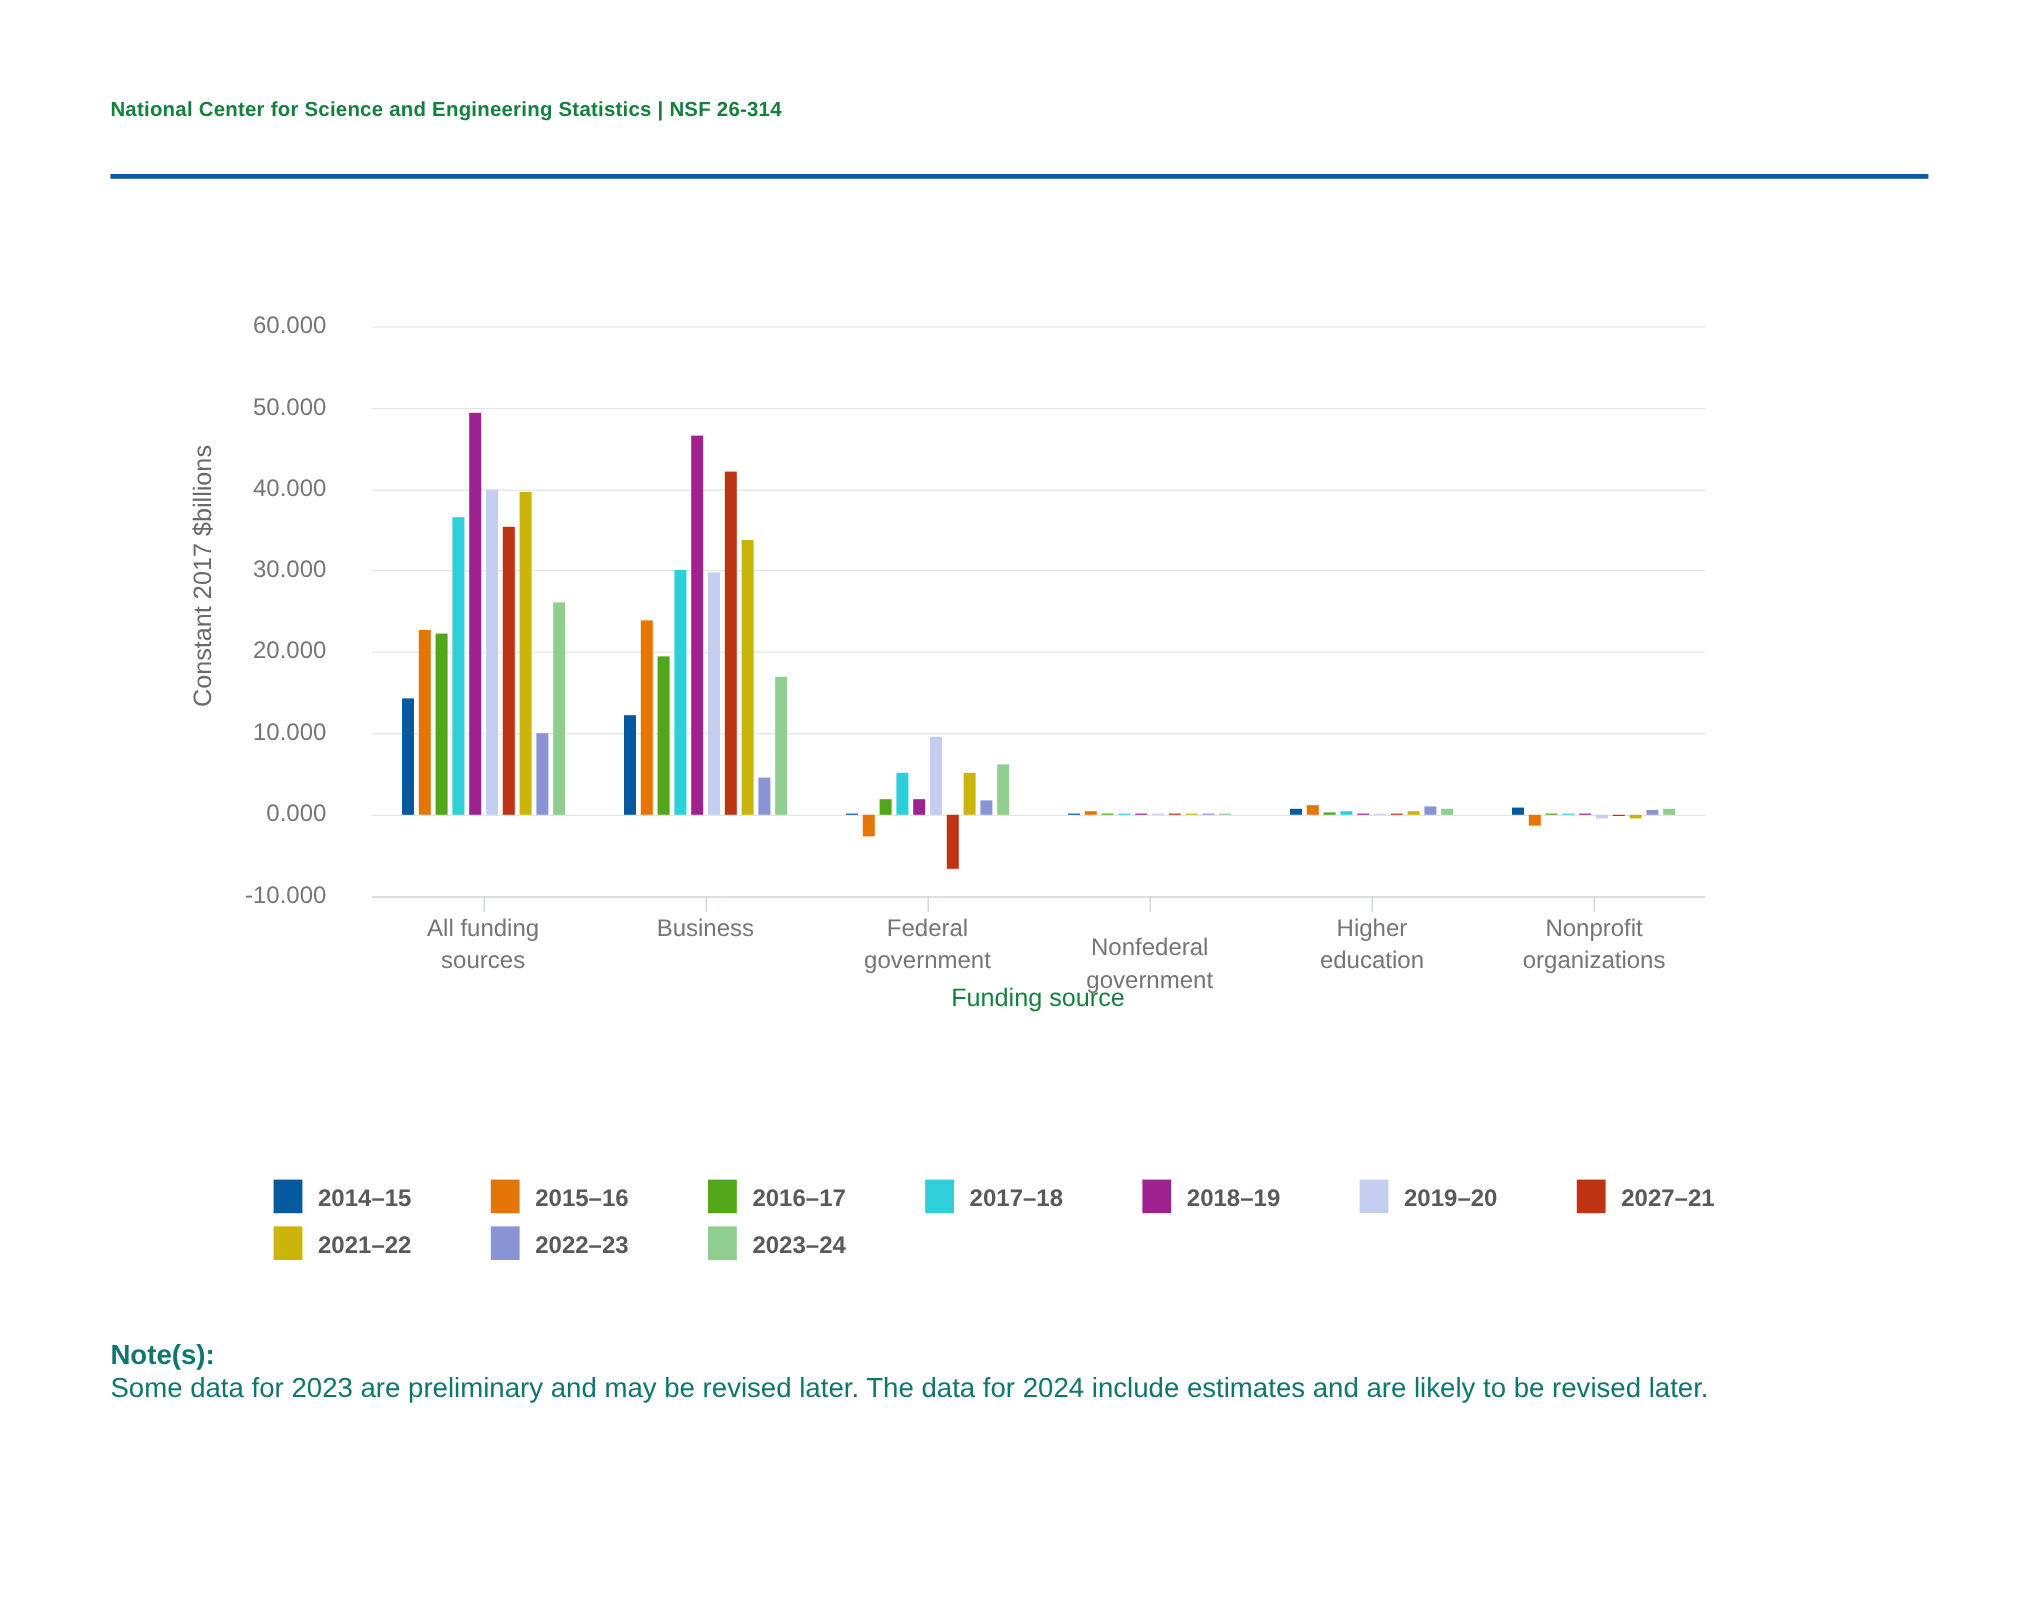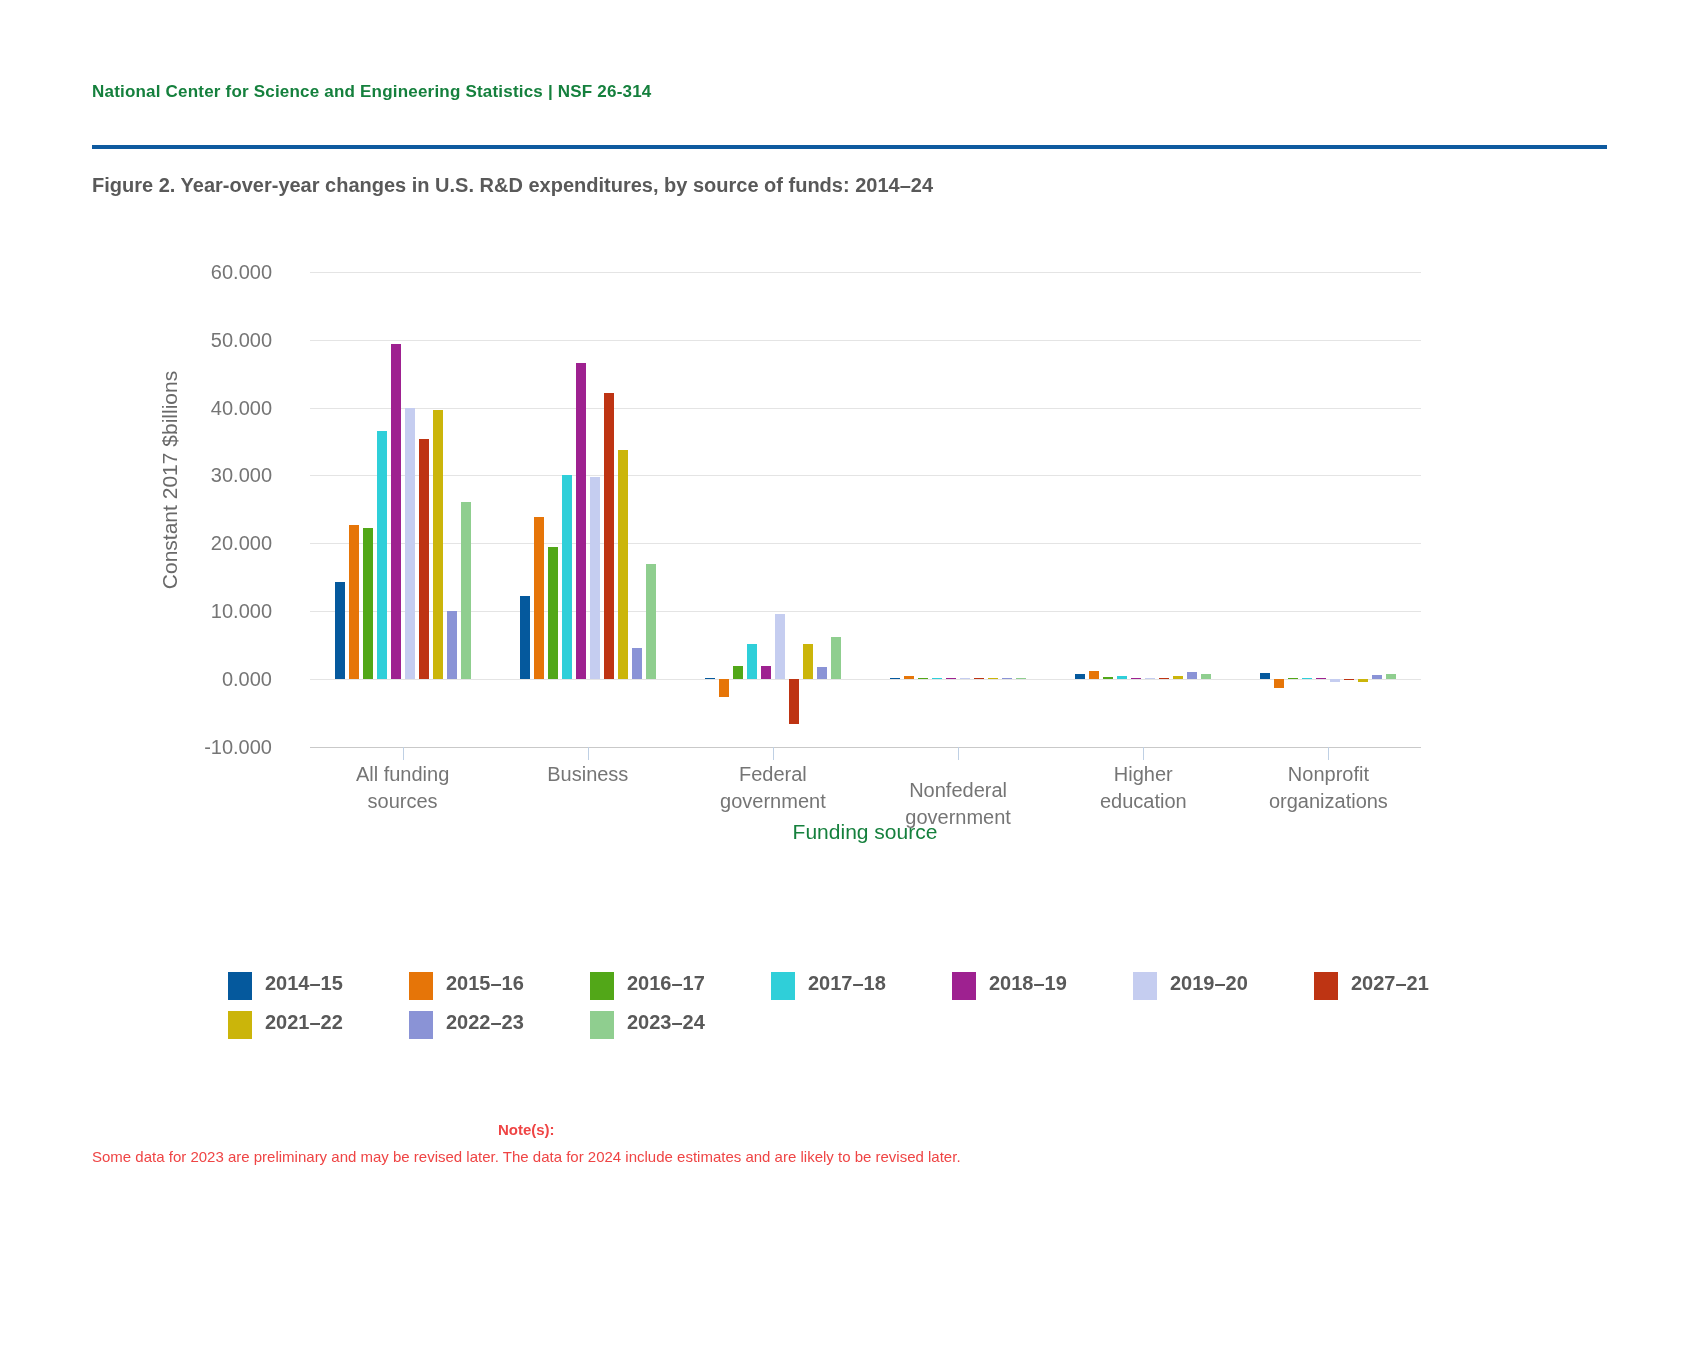--- a/index.html
+++ b/index.html
@@ -18,36 +18,35 @@
   .bar{position:absolute;}
   .cat-tick{position:absolute;width:1px;height:13px;background:#BFD0E4;}
   .cat-label{position:absolute;width:150px;text-align:center;font-size:20px;color:#757575;
         line-height:1.35;transform:translateX(-50%);}
   .x-axis-title{position:absolute;left:865px;top:820px;transform:translateX(-50%);
         font-size:21px;color:#15803d;}
   .y-axis-title{position:absolute;left:170px;top:480px;transform:translate(-50%,-50%) rotate(-90deg);
         font-size:21px;color:#696969;white-space:nowrap;}
 
   .legend{position:absolute;left:228px;top:972px;width:1290px;display:flex;flex-wrap:wrap;}
-  .legend-item{width:181px;height:39px;display:flex;align-items:flex-start;}
+  .legend-item{width:181px;height:39px;display:flex;align-items:flex-end;}
   .legend-swatch{width:24px;height:28px;margin-right:13px;flex:0 0 auto;}
   .legend-label{font-size:20px;font-weight:bold;color:#595959;white-space:nowrap;}
 
-  .notes{position:absolute;left:92px;top:1116px;font-size:15px;color:#ef4444;line-height:27px;text-align:center;}
+  .notes{position:absolute;left:92px;top:1116px;font-size:23px;color:#0f766e;line-height:27px;}
   .notes .lbl{font-weight:bold;}
   .notes .gap{height:19px;}
   .italic{font-style:italic;}
 </style>
 </head>
 <body>
 
 <div class="page">
   <div class="report-header">National Center for Science and Engineering Statistics  |  NSF 26-314</div>
   <div class="rule"></div>
-  <div class="fig-title">Figure 2. Year-over-year changes in U.S. R&amp;D expenditures, by source of funds: 2014–24</div>
 
   <div id="chart" style="position:absolute;inset:0;">
     <div class="y-axis-title">Constant 2017 $billions</div>
     <div class="x-axis-title">Funding source</div>
     <div class="legend" id="legend">
         <div class="legend-item">
           <span class="legend-swatch" style="background: rgb(5, 89, 157);"></span>
           <span class="legend-label">2014–15</span>
         </div>
         <div class="legend-item">

